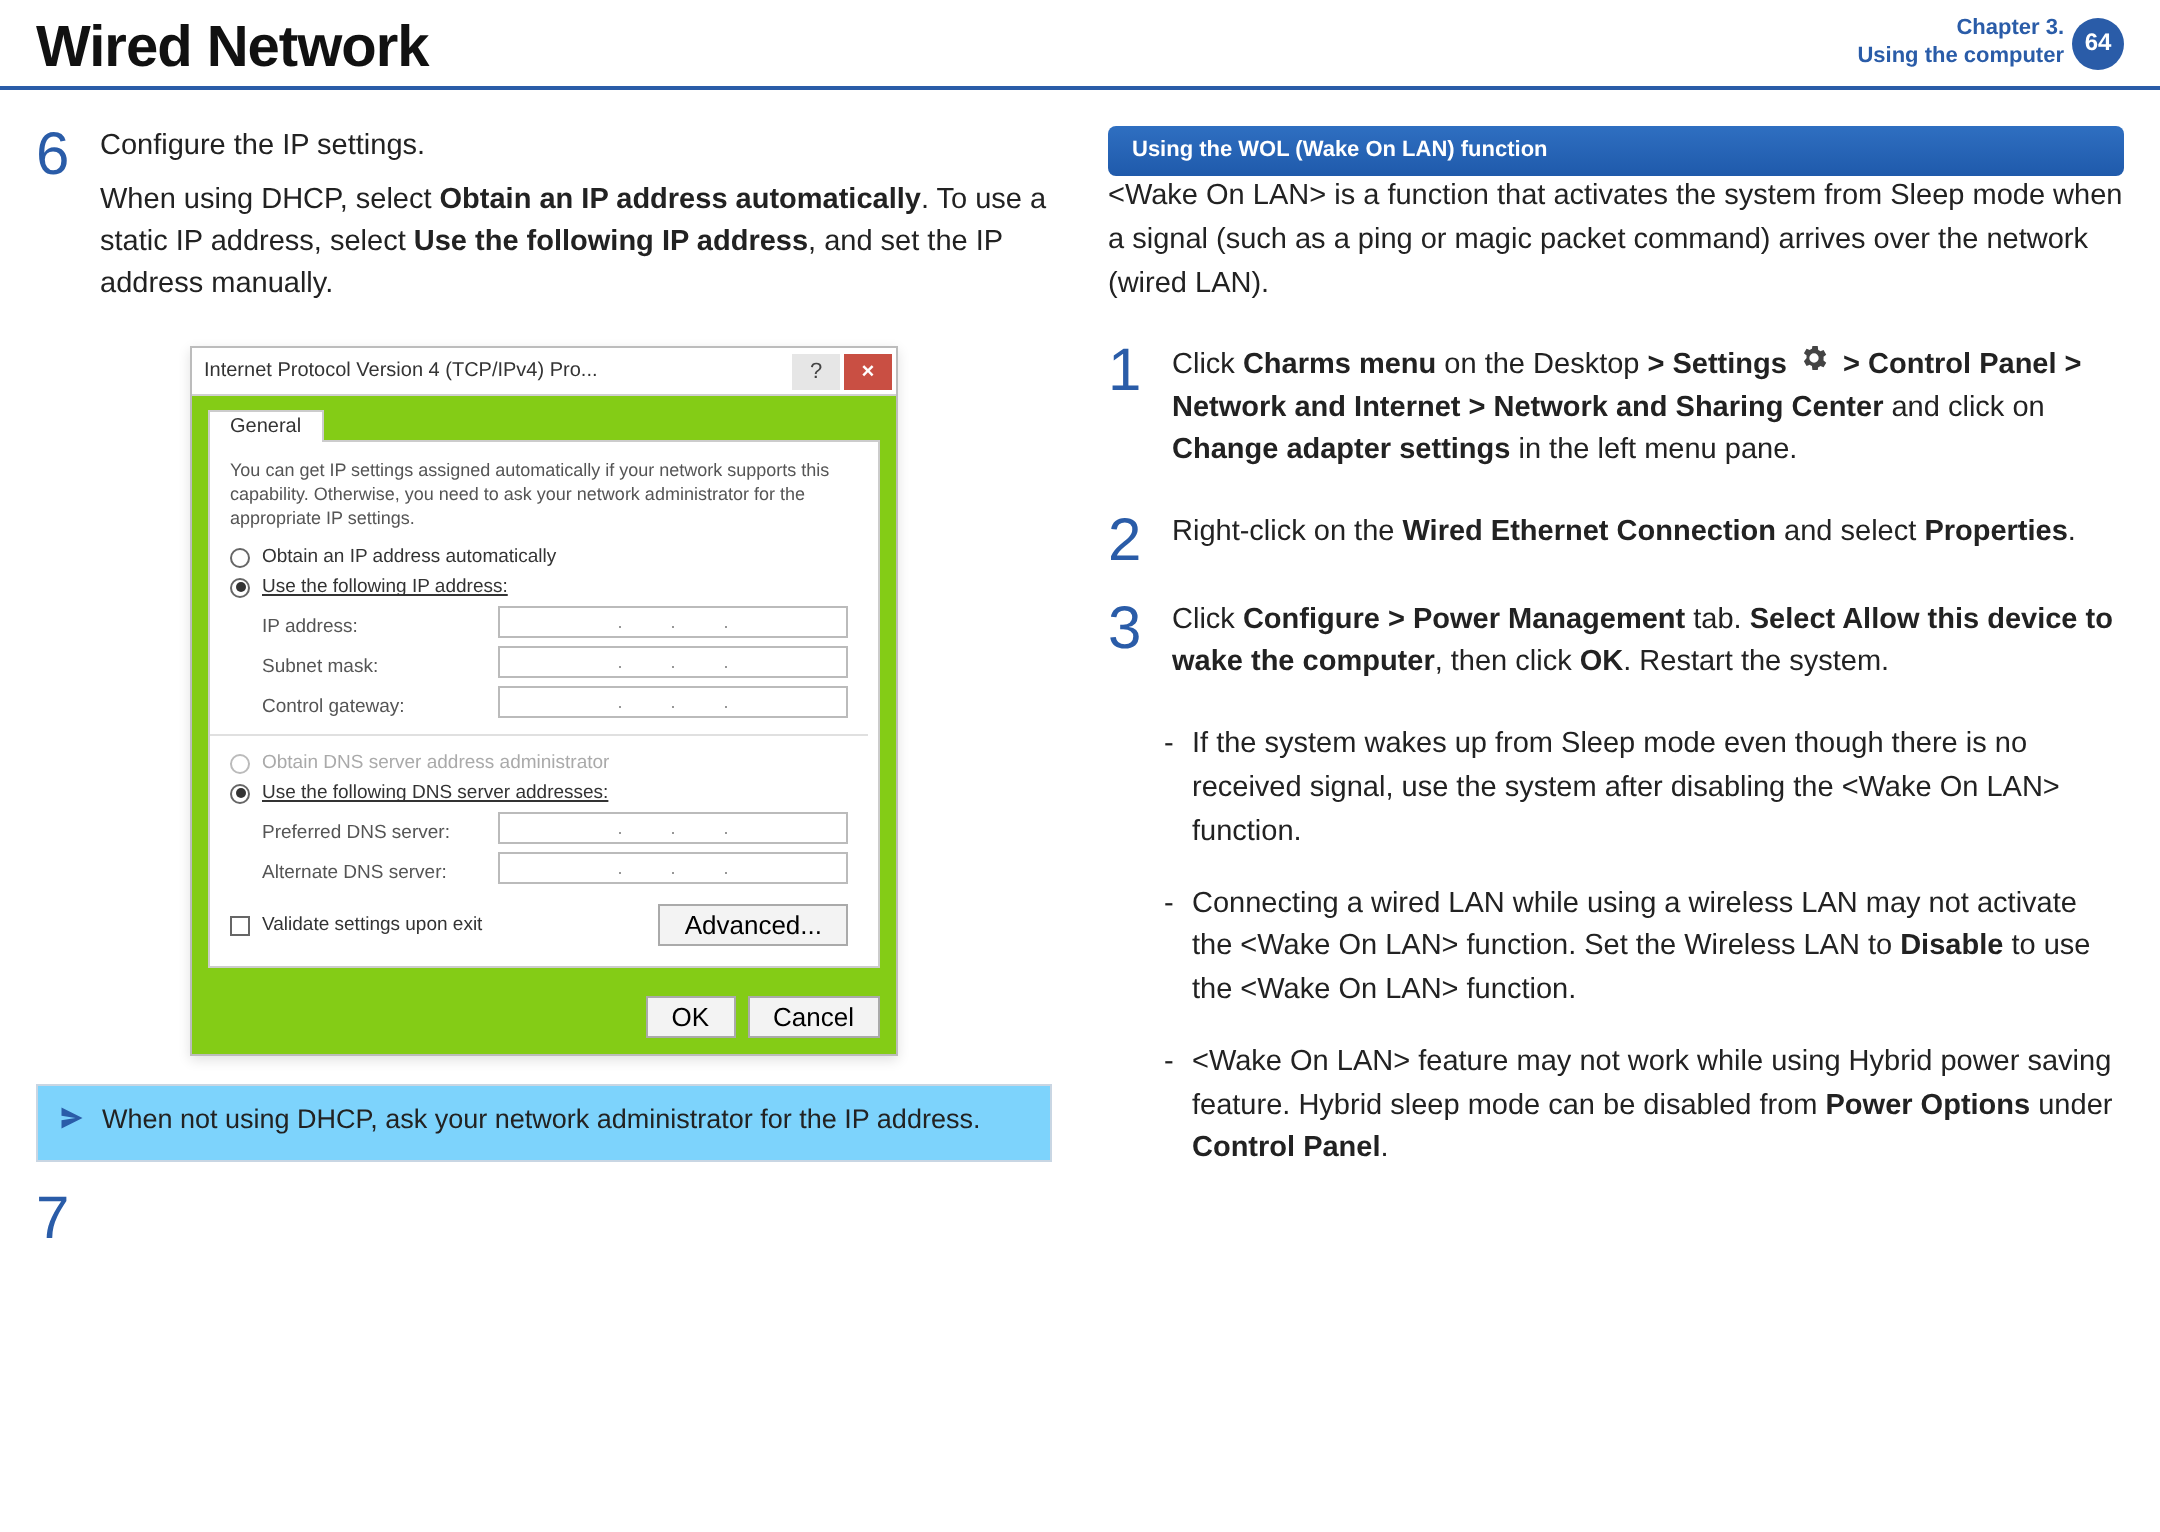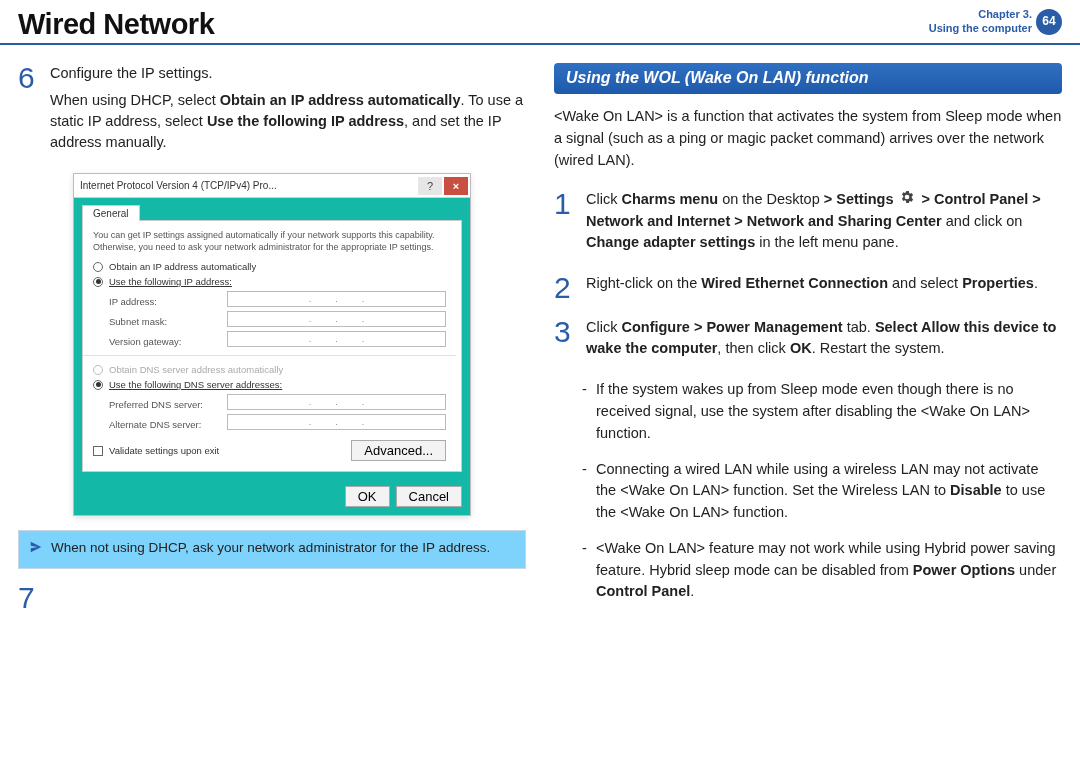--- a/index.html
+++ b/index.html
@@ -67,23 +67,23 @@
     color: #222;
   }
   .step-body p { margin-bottom: 6px; }
   .bold { font-weight: 700; }
   .dialog-wrap {
     display: flex;
     justify-content: center;
     margin: 8px 0 14px 0;
   }
   .dialog {
-    width: 398px;
+    width: 354px;
     border: 1px solid #bcbcbc;
-    background: #14b8a6;
+    background: #84cc16;
     font-size: 10px;
     color: #333;
     box-shadow: 0 2px 6px rgba(0,0,0,.12);
   }
   .dlg-title {
     background: #fff;
     border-bottom: 1px solid #d0d0d0;
     display: flex; align-items: center;
     height: 24px;
     padding: 0 2px 0 6px;
@@ -173,25 +173,23 @@
   }
   .info-icon {
     color:#2a5ca8;
     font-size: 14px;
     padding-top: 1px;
   }
   .section-bar {
     background: linear-gradient(#2f6fc1, #1f5aab);
     color: #fff;
     font-weight: 700;
-    font-size: 16px;
+    font-size: 11px;
     padding: 6px 12px 7px 12px;
     border-radius: 4px;
-    margin-bottom: 12px;
-    font-style: italic;
   }
   .para {
     font-size: 14.5px;
     line-height: 1.5;
     margin-bottom: 18px;
   }
   .gear-icon {
     display:inline-block;
     vertical-align: middle;
     margin: 0 2px;
@@ -272,33 +270,33 @@
             </div>
             <div class="field-row">
               <label>Subnet mask:</label>
               <div class="ip-box">
                   <span>.</span>
                   <span>.</span>
                   <span>.</span>
                 </div>
             </div>
             <div class="field-row">
-              <label>Version gateway:</label>
+              <label>Control gateway:</label>
               <div class="ip-box">
                   <span>.</span>
                   <span>.</span>
                   <span>.</span>
                 </div>
             </div>
 
             <div class="dlg-sep"></div>
 
             <div class="radio-row" style="color:#aaa;">
               <span class="radio" style="border-color:#bbb"></span>
-              <span>Obtain DNS server address automatically</span>
+              <span>Obtain DNS server address administrator</span>
             </div>
             <div class="radio-row">
               <span class="radio sel"></span>
               <span class="under">Use the following DNS server addresses:</span>
             </div>
             <div class="field-row">
               <label>Preferred DNS server:</label>
               <div class="ip-box">
                   <span>.</span>
                   <span>.</span>

